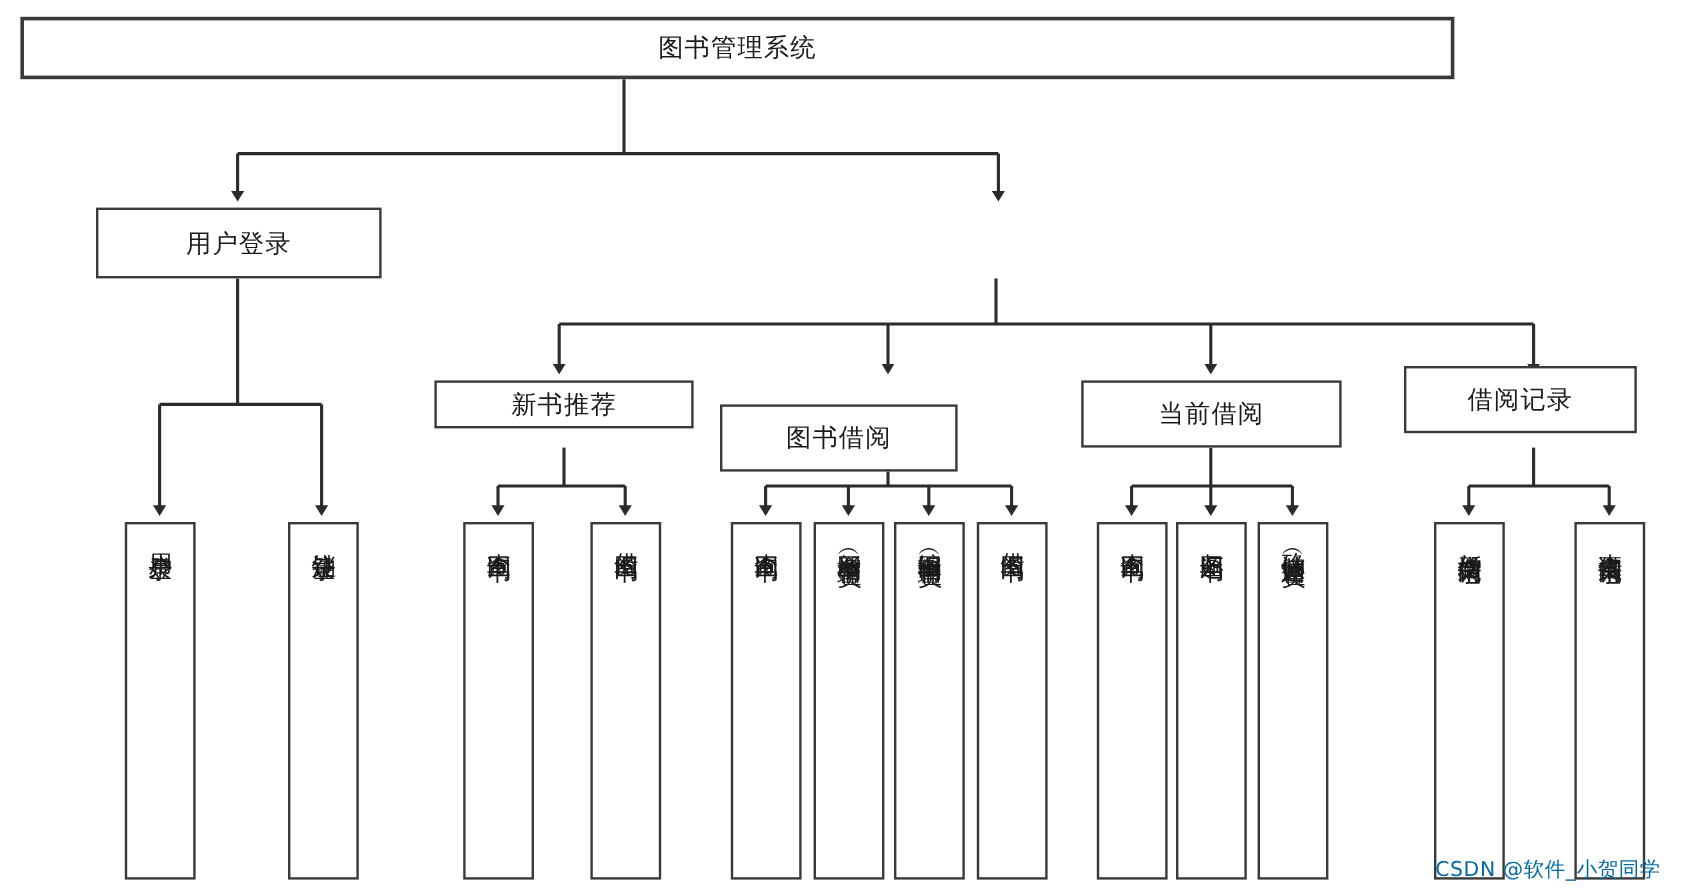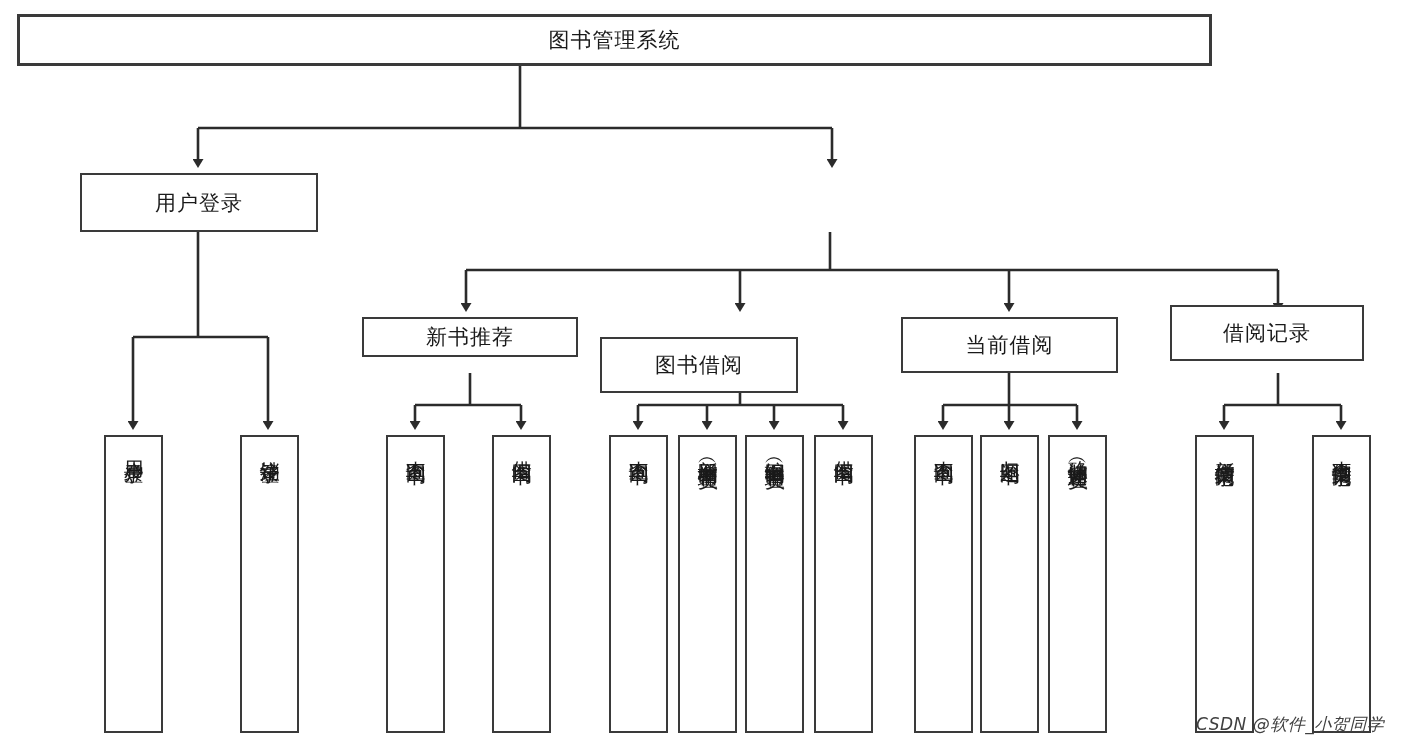--- a/index.html
+++ b/index.html
@@ -56,24 +56,23 @@
     line-height: 1.28;
     letter-spacing: 1.5px;
     white-space: nowrap;
     color: #1a1a1a;
   }
   .watermark {
     position: absolute;
     left: 1196px;
     top: 713px;
     font-size: 17px;
-    color: #404040;
+    color: #0369a1;
     white-space: nowrap;
     letter-spacing: 0.5px;
-    font-style: italic;
   }
 </style>
 </head>
 <body>
 
 <div id="canvas">
 
   <svg id="edges" viewBox="0 0 1405 747" xmlns="http://www.w3.org/2000/svg">
     <defs>
       <marker id="arrow" markerWidth="9" markerHeight="11" refX="1" refY="5.5" orient="auto" markerUnits="userSpaceOnUse">

